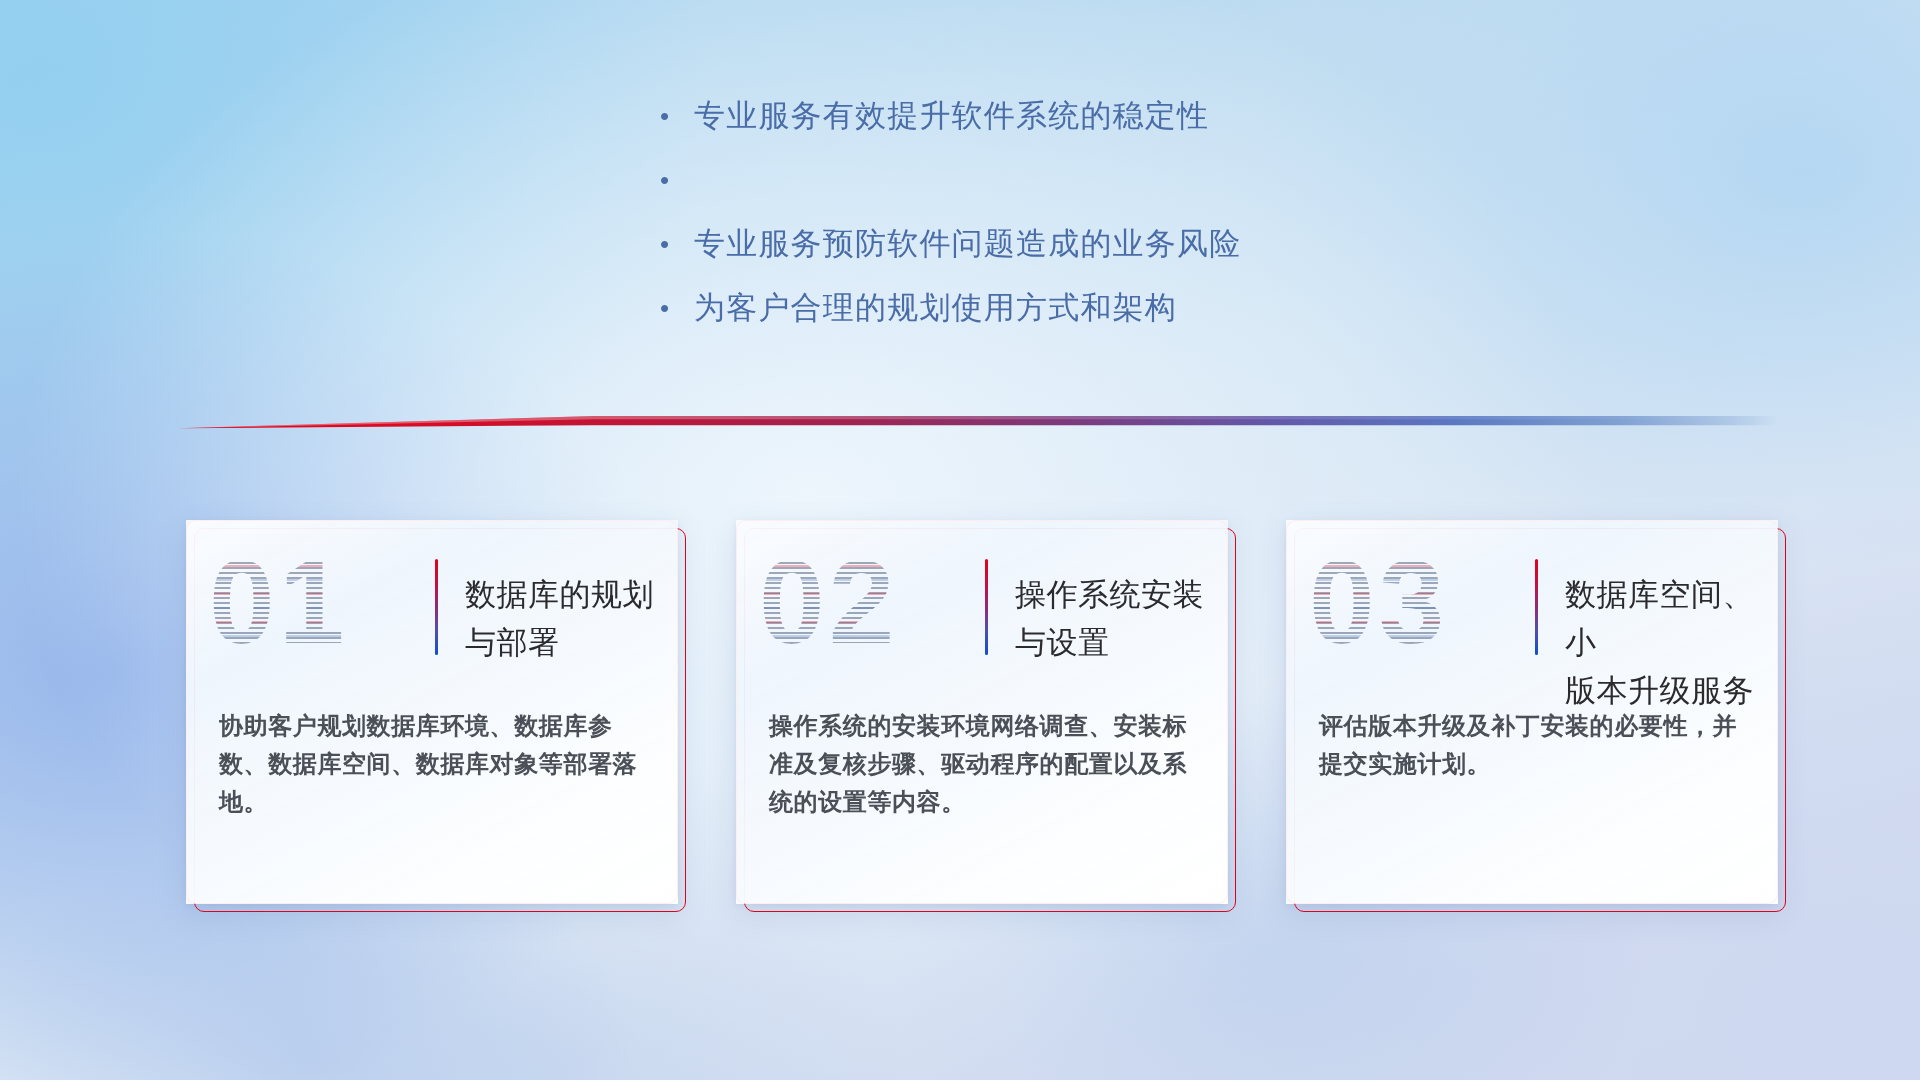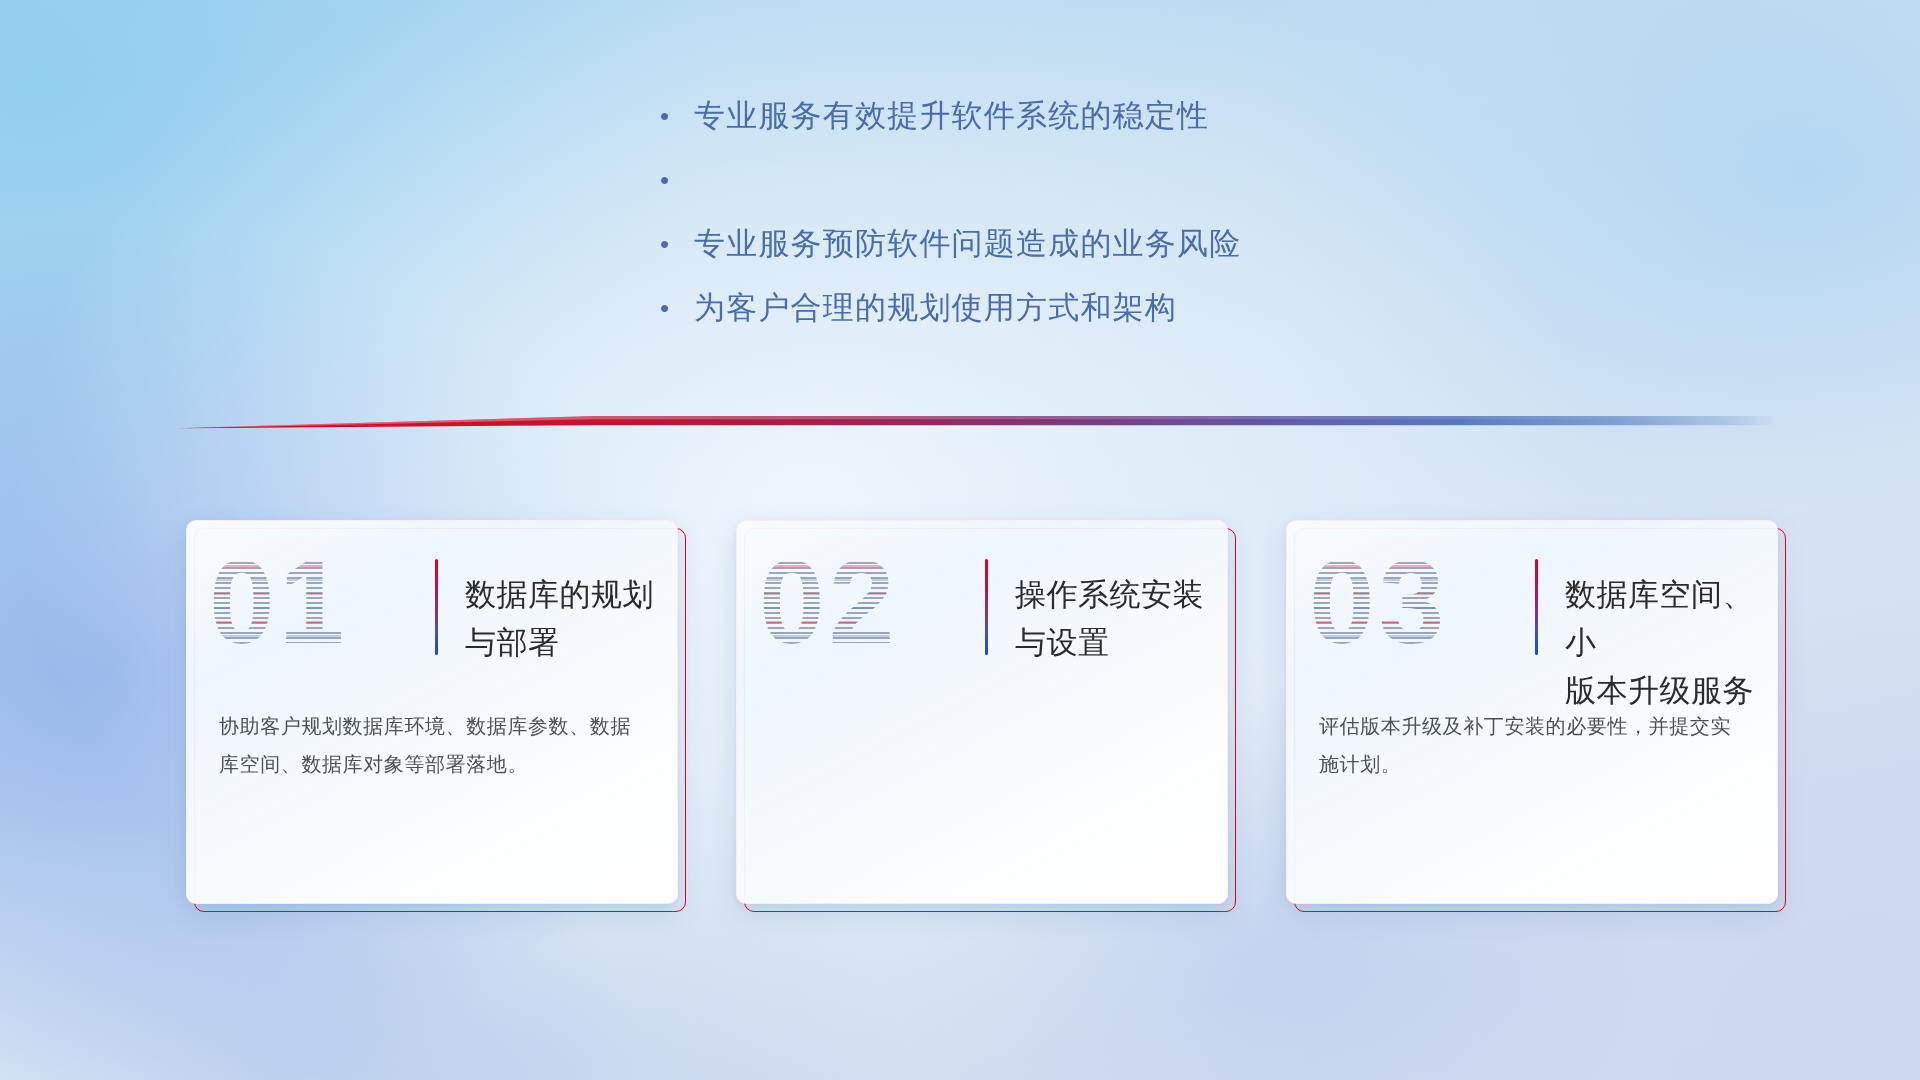--- a/index.html
+++ b/index.html
@@ -62,21 +62,21 @@
     position:absolute; left:0; top:0; width:100%; height:22px;
     -webkit-clip-path:polygon(0 74%, 26% 18%, 100% 18%, 100% 33%, 26% 33%);
             clip-path:polygon(0 74%, 26% 18%, 100% 18%, 100% 33%, 26% 33%);
     background:linear-gradient(90deg, rgba(255,255,255,0.38) 0%, rgba(255,255,255,0.22) 45%, rgba(255,255,255,0.10) 80%, rgba(255,255,255,0) 100%);
   }
 
   
   .cards { position:absolute; left:186px; top:520px; width:1560px; height:396px; }
   .card {
     position:absolute; top:0; width:492px; height:384px;
-    border-radius:12px;
+    border-radius:0;
     background:linear-gradient(152deg, rgba(250,252,255,0.93) 0%, rgba(240,246,253,0.92) 24%, rgba(247,250,254,0.95) 52%, rgba(252,253,255,0.97) 78%, rgba(255,255,255,0.98) 100%);
     box-shadow:0 10px 28px rgba(90,120,170,0.16), 0 2px 6px rgba(90,120,170,0.10);
     overflow:visible;
   }
   .card.c1 { left:0px; }
   .card.c2 { left:550px; }
   .card.c3 { left:1100px; }
 
   
   .card-accent {
@@ -130,22 +130,22 @@
   }
 
   .card-title {
     position:absolute; left:278px; top:30px; width:196px;
     font-size:31px; line-height:48px; color:#2b2b2e;
     letter-spacing:0.5px; font-weight:400;margin-top:20px;
   }
 
   .card-body {
     position:absolute; left:32px; top:186px; width:430px;
-    font-size:20px; line-height:38px; color:#4b5058;
-    letter-spacing:0.6px; font-weight:400;
+    font-size:24px; line-height:38px; color:#4b5058;
+    letter-spacing:0.6px; font-weight:700;
   }
 </style>
 </head>
 <body>
 
 <div id="bg">
   <div class="layer bg-base"></div>
   <div class="layer bg-g2"></div>
   <div class="layer bg-g1"></div>
   <div class="layer bg-g5"></div>
@@ -205,20 +205,21 @@
     <div class="card c2">
       <div class="card-accent"></div>
       <div class="card-face">
         <div class="ghost-num">02</div>
         <div class="ghost-num-tint">02</div>
         <div class="card-rule"></div>
         <div class="card-title">
           <div>操作系统安装</div>
           <div>与设置</div>
         </div>
+        <div class="card-body">操作系统的安装环境网络调查、安装标准及复核步骤、驱动程序的配置以及系统的设置等内容。</div>
       </div>
     </div>
 
     <div class="card c3">
       <div class="card-accent"></div>
       <div class="card-face">
         <div class="ghost-num">03</div>
         <div class="ghost-num-tint">03</div>
         <div class="card-rule"></div>
         <div class="card-title">

